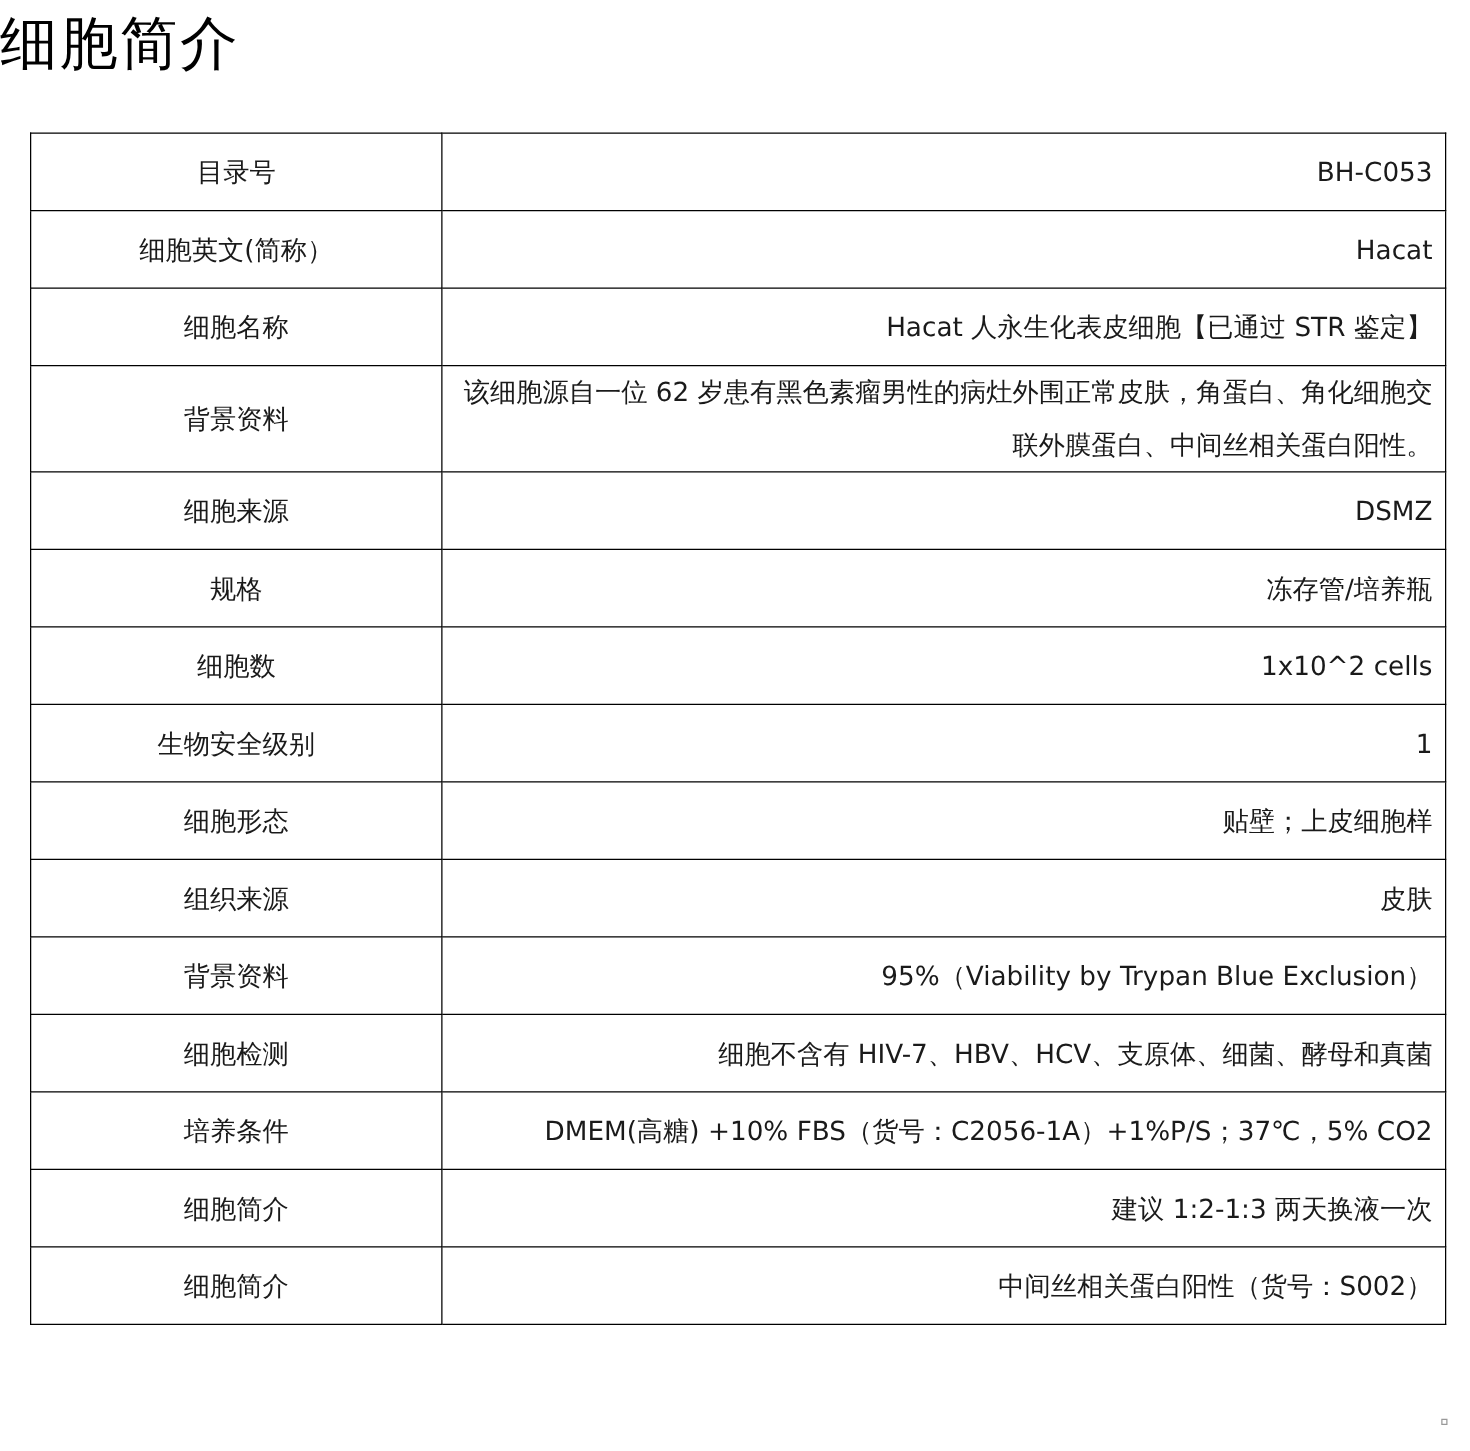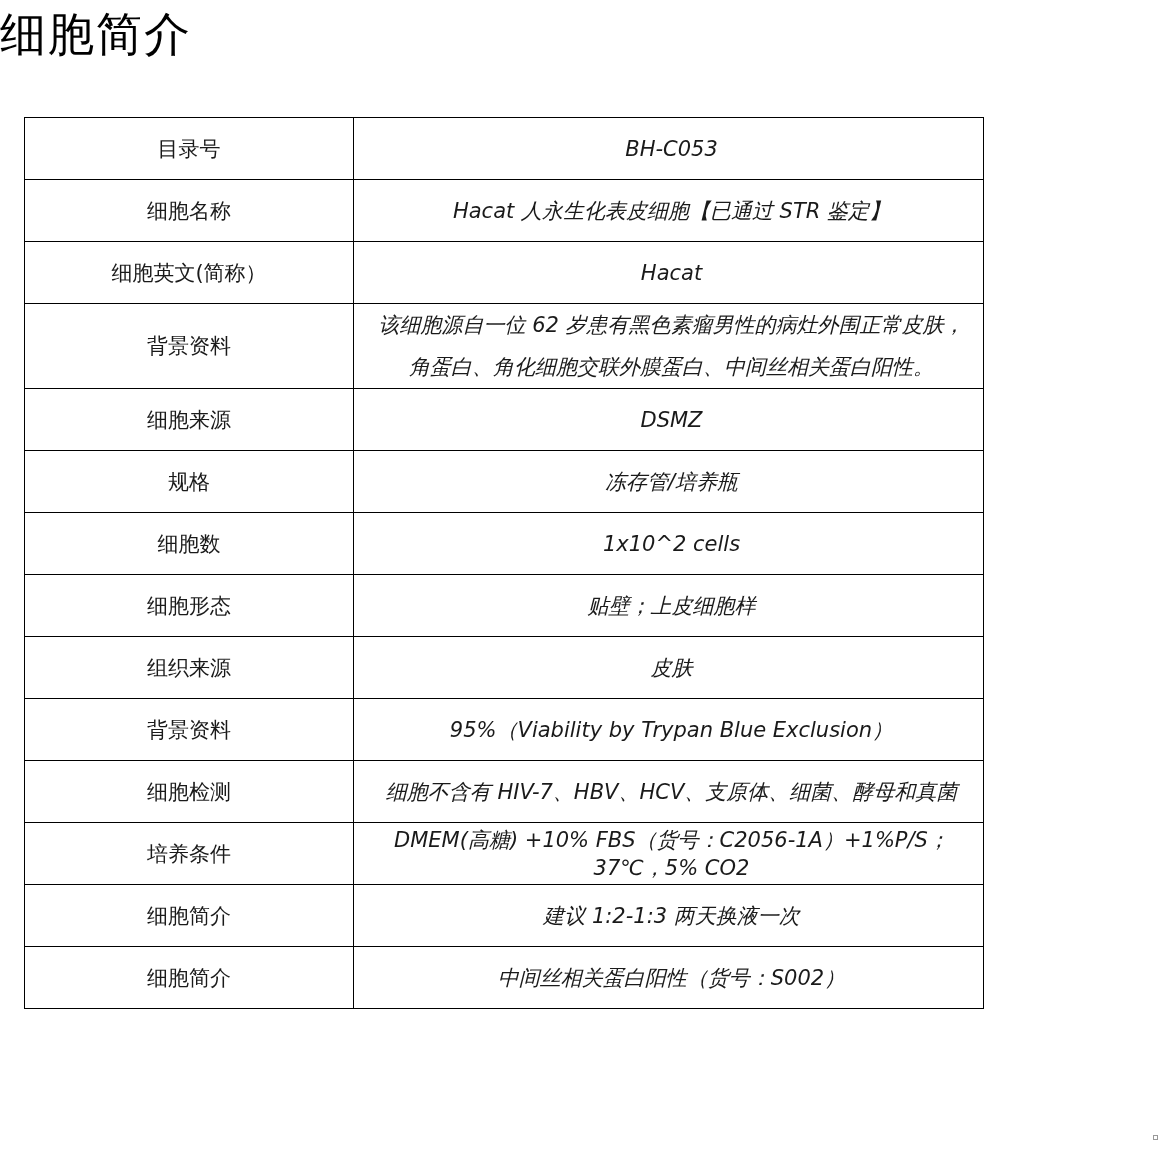--- a/index.html
+++ b/index.html
@@ -23,41 +23,40 @@
       text-align: left;
       font-family: "DejaVu Serif", "Liberation Serif", serif;
       font-size: 46px;
       line-height: 60px;
       letter-spacing: 2px;
       color: #000000;
     }
     table.info-table {
       position: absolute;
       left: 24px;
-      top: 117px;
-      width: 960px;
+      top: 106px;
+      width: 1133px;
       border-collapse: collapse;
       table-layout: fixed;
     }
     table.info-table td {
       border: 1.5px solid #000000;
       font-size: 21px;
       color: #1a1a1a;
       vertical-align: middle;
       padding: 0;
     }
     table.info-table td.label {
       width: 328px;
       text-align: center;
     }
     table.info-table td.value {
       padding-left: 16px;
       padding-right: 10px;
-      text-align: center;
-      font-style: italic;
+      text-align: right;
     }
     table.info-table tr {
       height: 62px;
     }
     table.info-table tr.tall {
       height: 85px;
     }
     table.info-table tr.tall td.value {
       line-height: 42px;
     }
@@ -76,42 +75,46 @@
 
 <div class="page-title">细胞简介</div>
 
 <table class="info-table">
   <tbody>
     <tr>
       <td class="label">目录号</td>
       <td class="value">BH-C053</td>
     </tr>
     <tr>
+      <td class="label">细胞英文(简称）</td>
+      <td class="value">Hacat</td>
+    </tr>
+    <tr>
       <td class="label">细胞名称</td>
       <td class="value">Hacat 人永生化表皮细胞【已通过 STR 鉴定】</td>
-    </tr>
-    <tr>
-      <td class="label">细胞英文(简称）</td>
-      <td class="value">Hacat</td>
     </tr>
     <tr class="tall">
       <td class="label">背景资料</td>
       <td class="value">该细胞源自一位 62 岁患有黑色素瘤男性的病灶外围正常皮肤，角蛋白、角化细胞交联外膜蛋白、中间丝相关蛋白阳性。</td>
     </tr>
     <tr>
       <td class="label">细胞来源</td>
       <td class="value">DSMZ</td>
     </tr>
     <tr>
       <td class="label">规格</td>
       <td class="value">冻存管/培养瓶</td>
     </tr>
     <tr>
       <td class="label">细胞数</td>
       <td class="value">1x10^2 cells</td>
+    </tr>
+    <tr>
+      <td class="label">生物安全级别</td>
+      <td class="value">1</td>
     </tr>
     <tr>
       <td class="label">细胞形态</td>
       <td class="value">贴壁；上皮细胞样</td>
     </tr>
     <tr>
       <td class="label">组织来源</td>
       <td class="value">皮肤</td>
     </tr>
     <tr>

